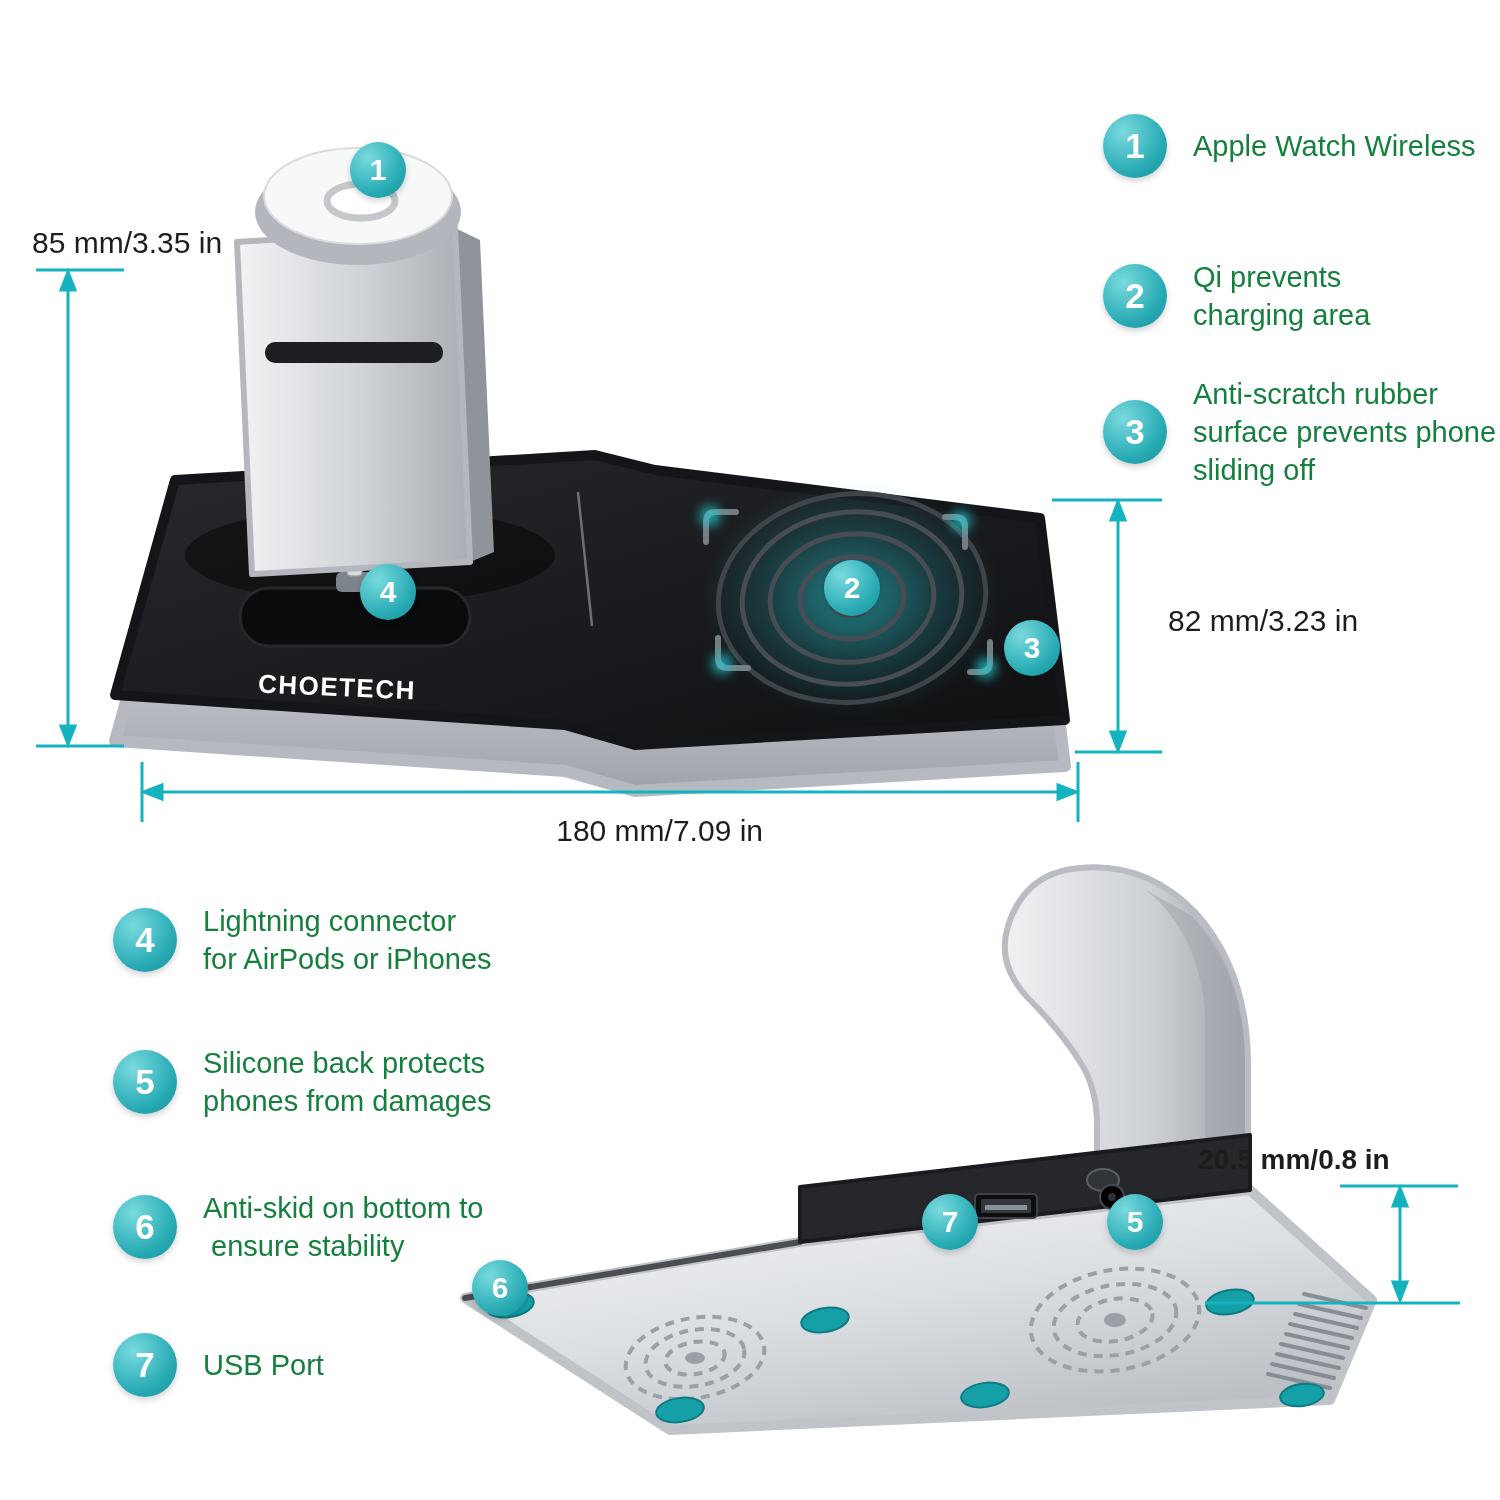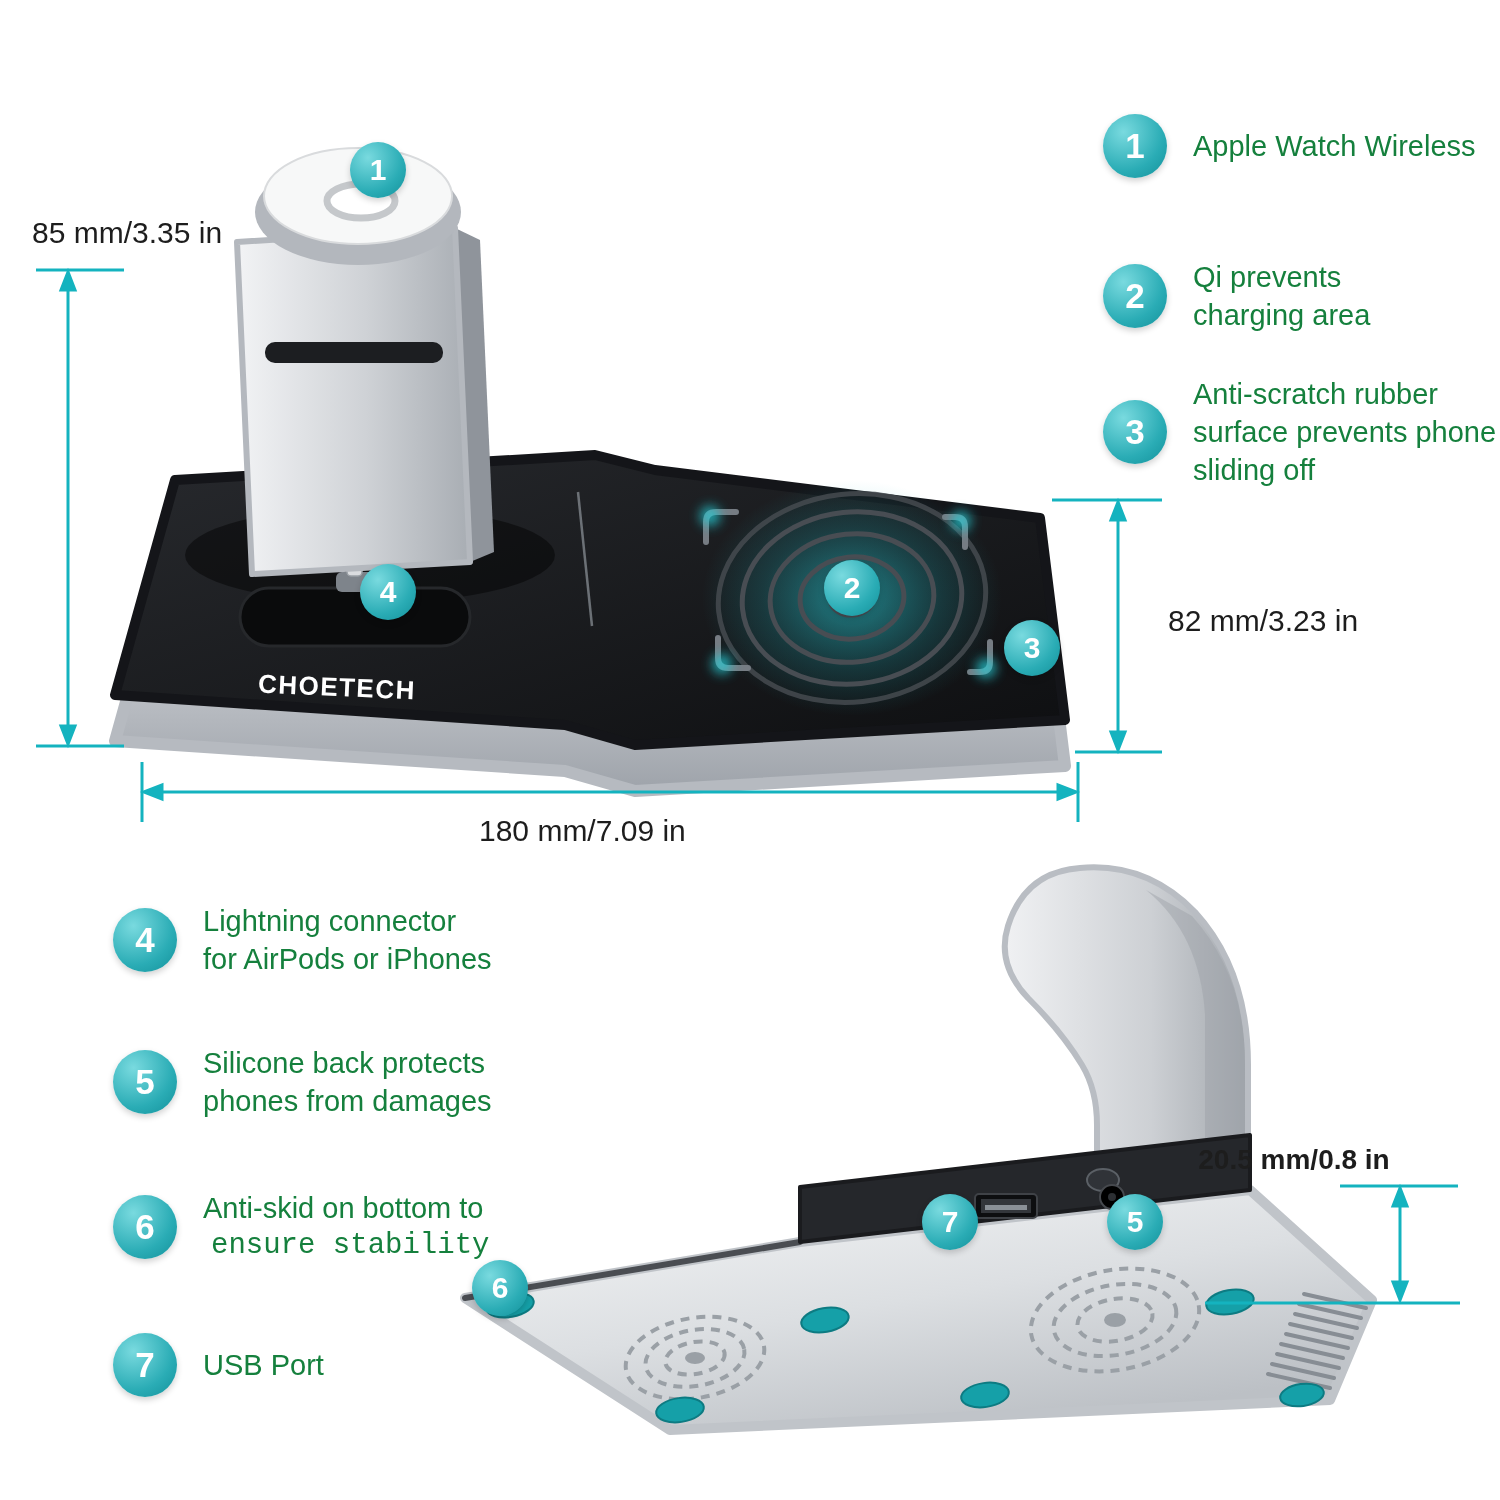--- a/index.html
+++ b/index.html
@@ -194,23 +194,23 @@
     <g>
       <line x1="1340" y1="1186" x2="1458" y2="1186"></line>
       <line x1="1205" y1="1303" x2="1460" y2="1303"></line>
       <line x1="1400" y1="1192" x2="1400" y2="1297"></line>
       <path d="M1400,1188 L1393,1206 L1407,1206 Z"></path>
         <path d="M1400,1300 L1393,1282 L1407,1282 Z"></path>
     </g>
   </g>
 </svg>
 
-<div class="dim-label" style="left:32px;top:216px;">85 mm/3.35 in</div>
+<div class="dim-label" style="left:32px;top:226px;">85 mm/3.35 in</div>
 <div class="dim-label" style="left:1168px;top:604px;">82 mm/3.23 in</div>
-<div class="dim-label" style="left:479px;top:814px;width:320px;text-align:left;">180 mm/7.09 in</div>
+<div class="dim-label" style="left:443px;top:814px;width:320px;text-align:right;">180 mm/7.09 in</div>
 <div class="dim-label" style="left:1194px;top:1144px;width:200px;text-align:center;font-size:28px;font-weight:bold;">20.5 mm/0.8 in</div>
 
 <div class="badge abs" style="left:378px;top:170px;">
   <span>1</span>
   </div>
 <div class="badge abs" style="left:852px;top:588px;">
   <span>2</span>
   </div>
 <div class="badge abs" style="left:1032px;top:648px;">
   <span>3</span>
@@ -273,21 +273,21 @@
     <div>Silicone back protects</div>
     <div>phones from damages</div>
   </div>
 </div>
 <div class="legend-item" style="left:113px;top:1189px;">
   <div class="badge lg">
     <span>6</span>
     </div>
   <div class="legend-text">
     <div>Anti-skid on bottom to</div>
-    <div style="padding-left:8px;font-family:Liberation Mono, monospace;">ensure stability</div>
+    <div style="padding-left:8px;">ensure stability</div>
   </div>
 </div>
 <div class="legend-item" style="left:113px;top:1333px;">
   <div class="badge lg">
     <span>7</span>
     </div>
   <div class="legend-text">
     <div>USB Port</div>
   </div>
 </div>

